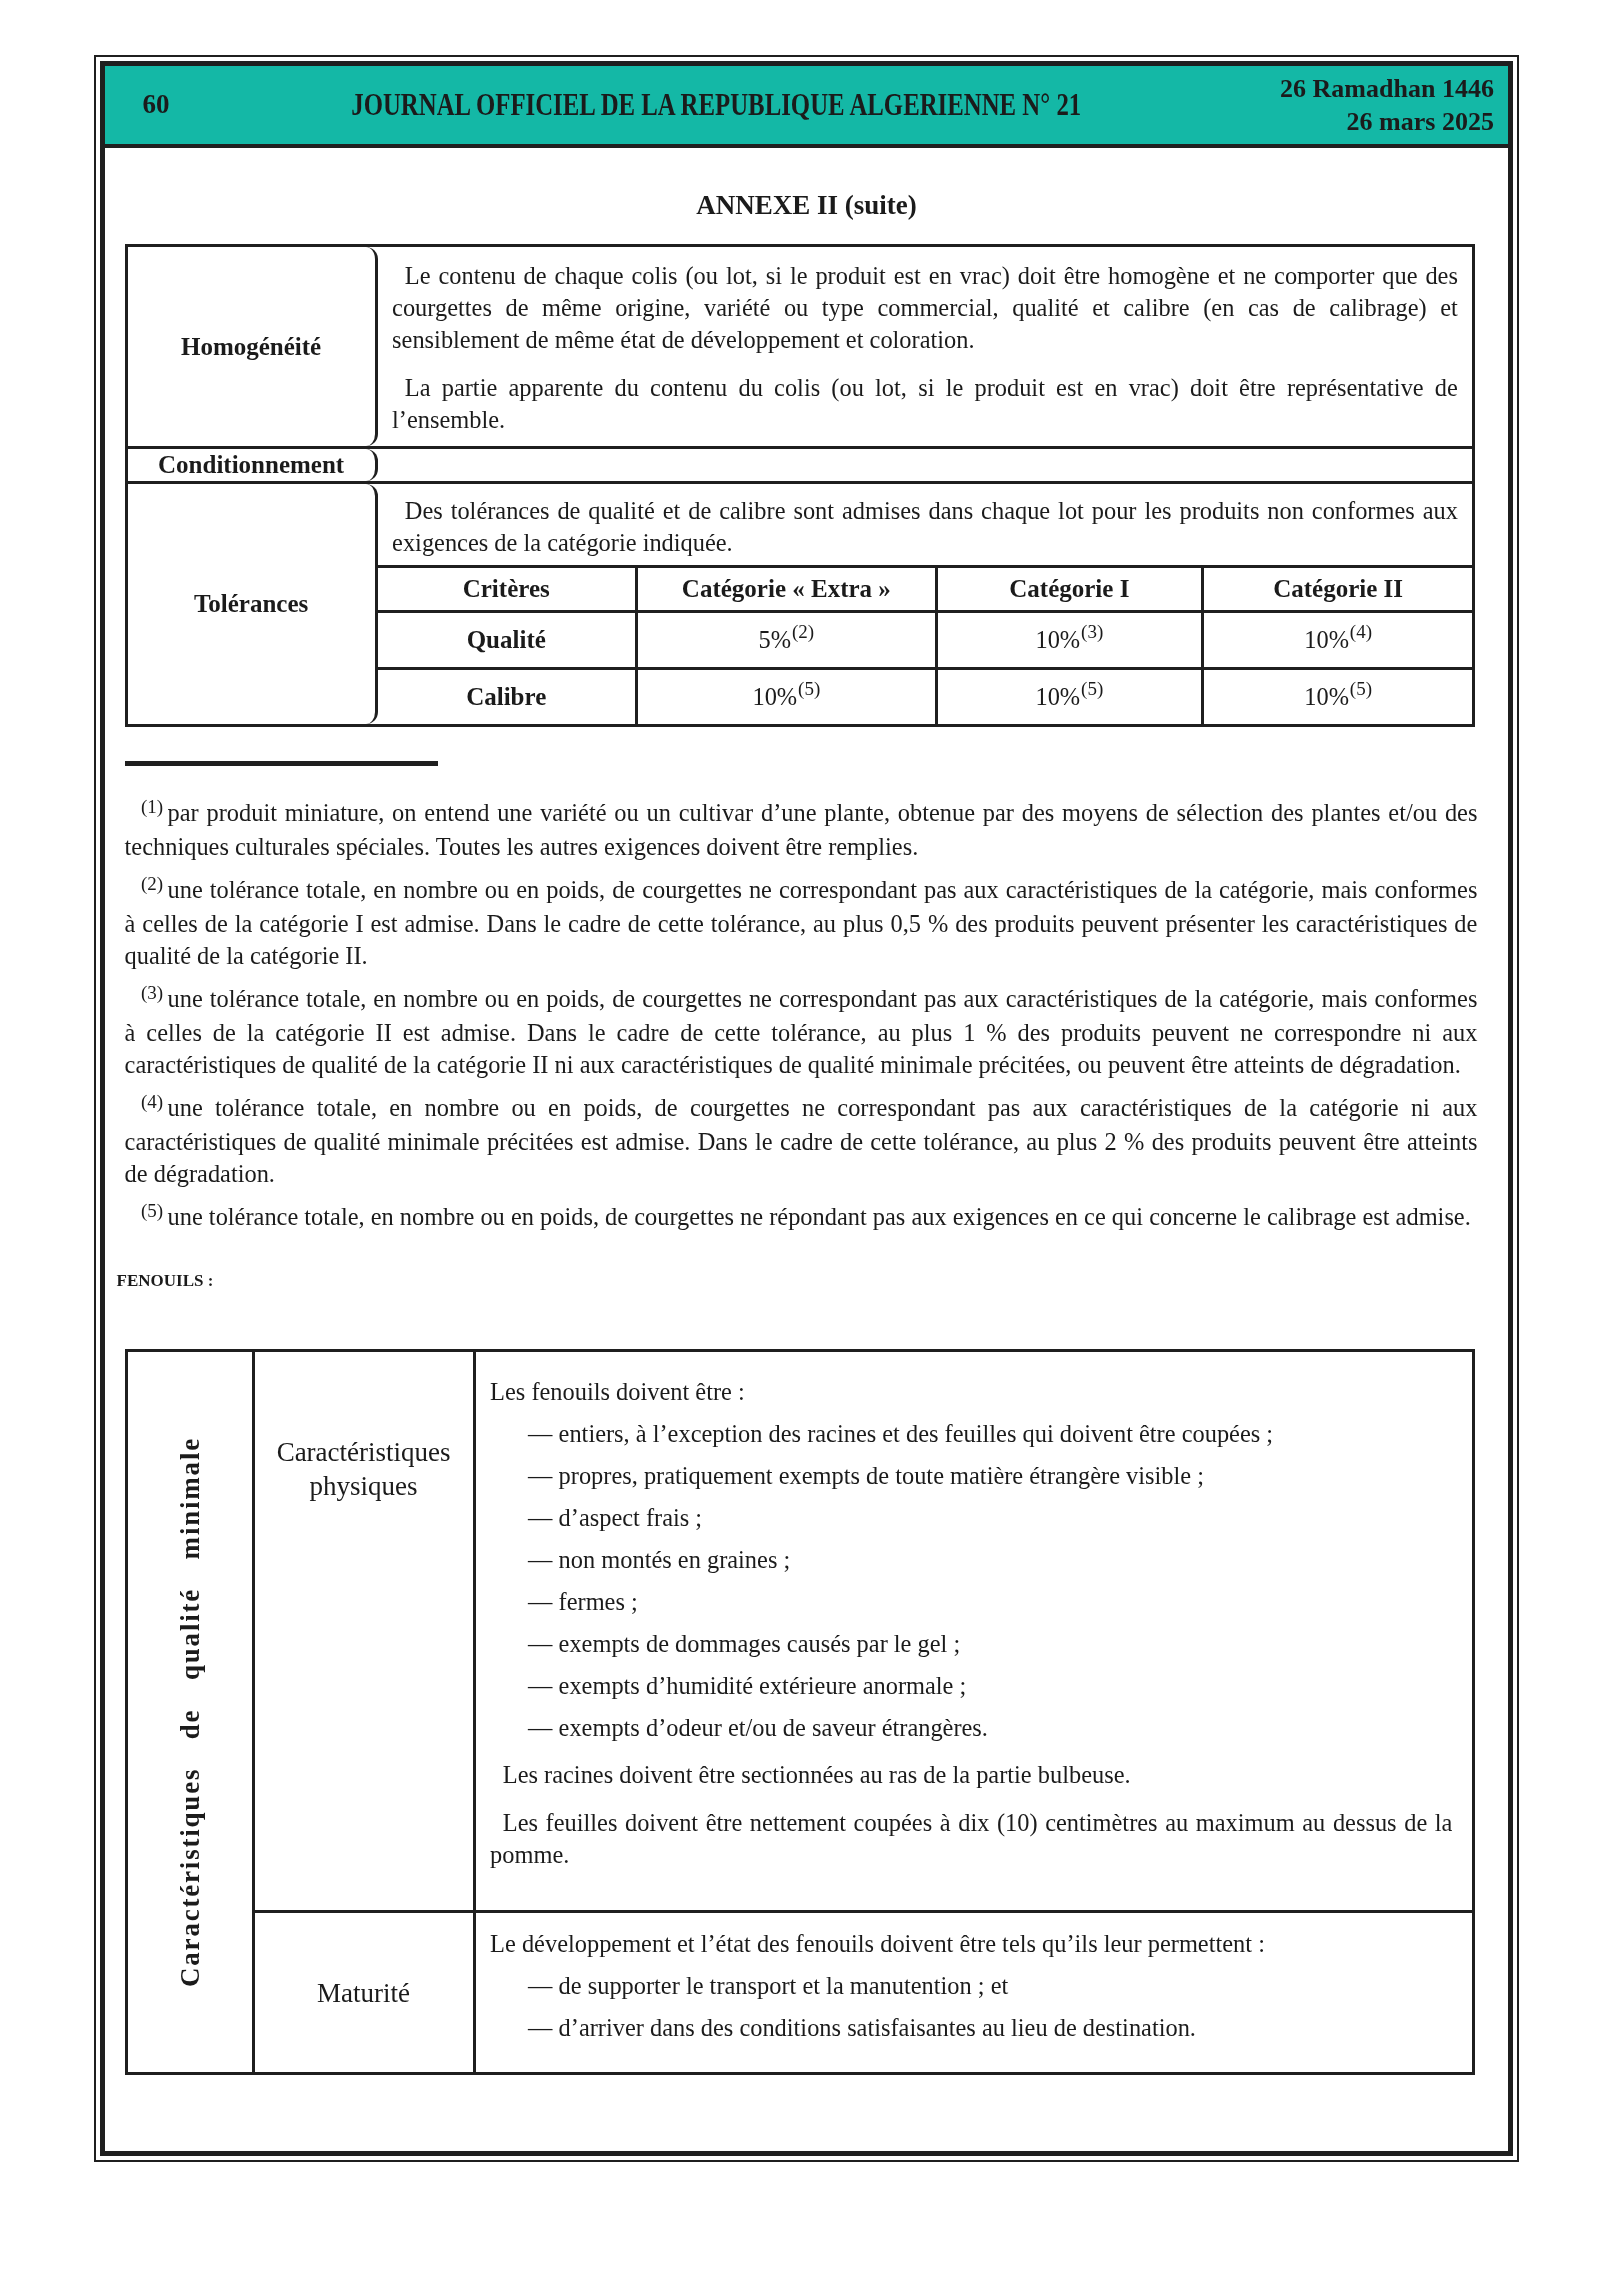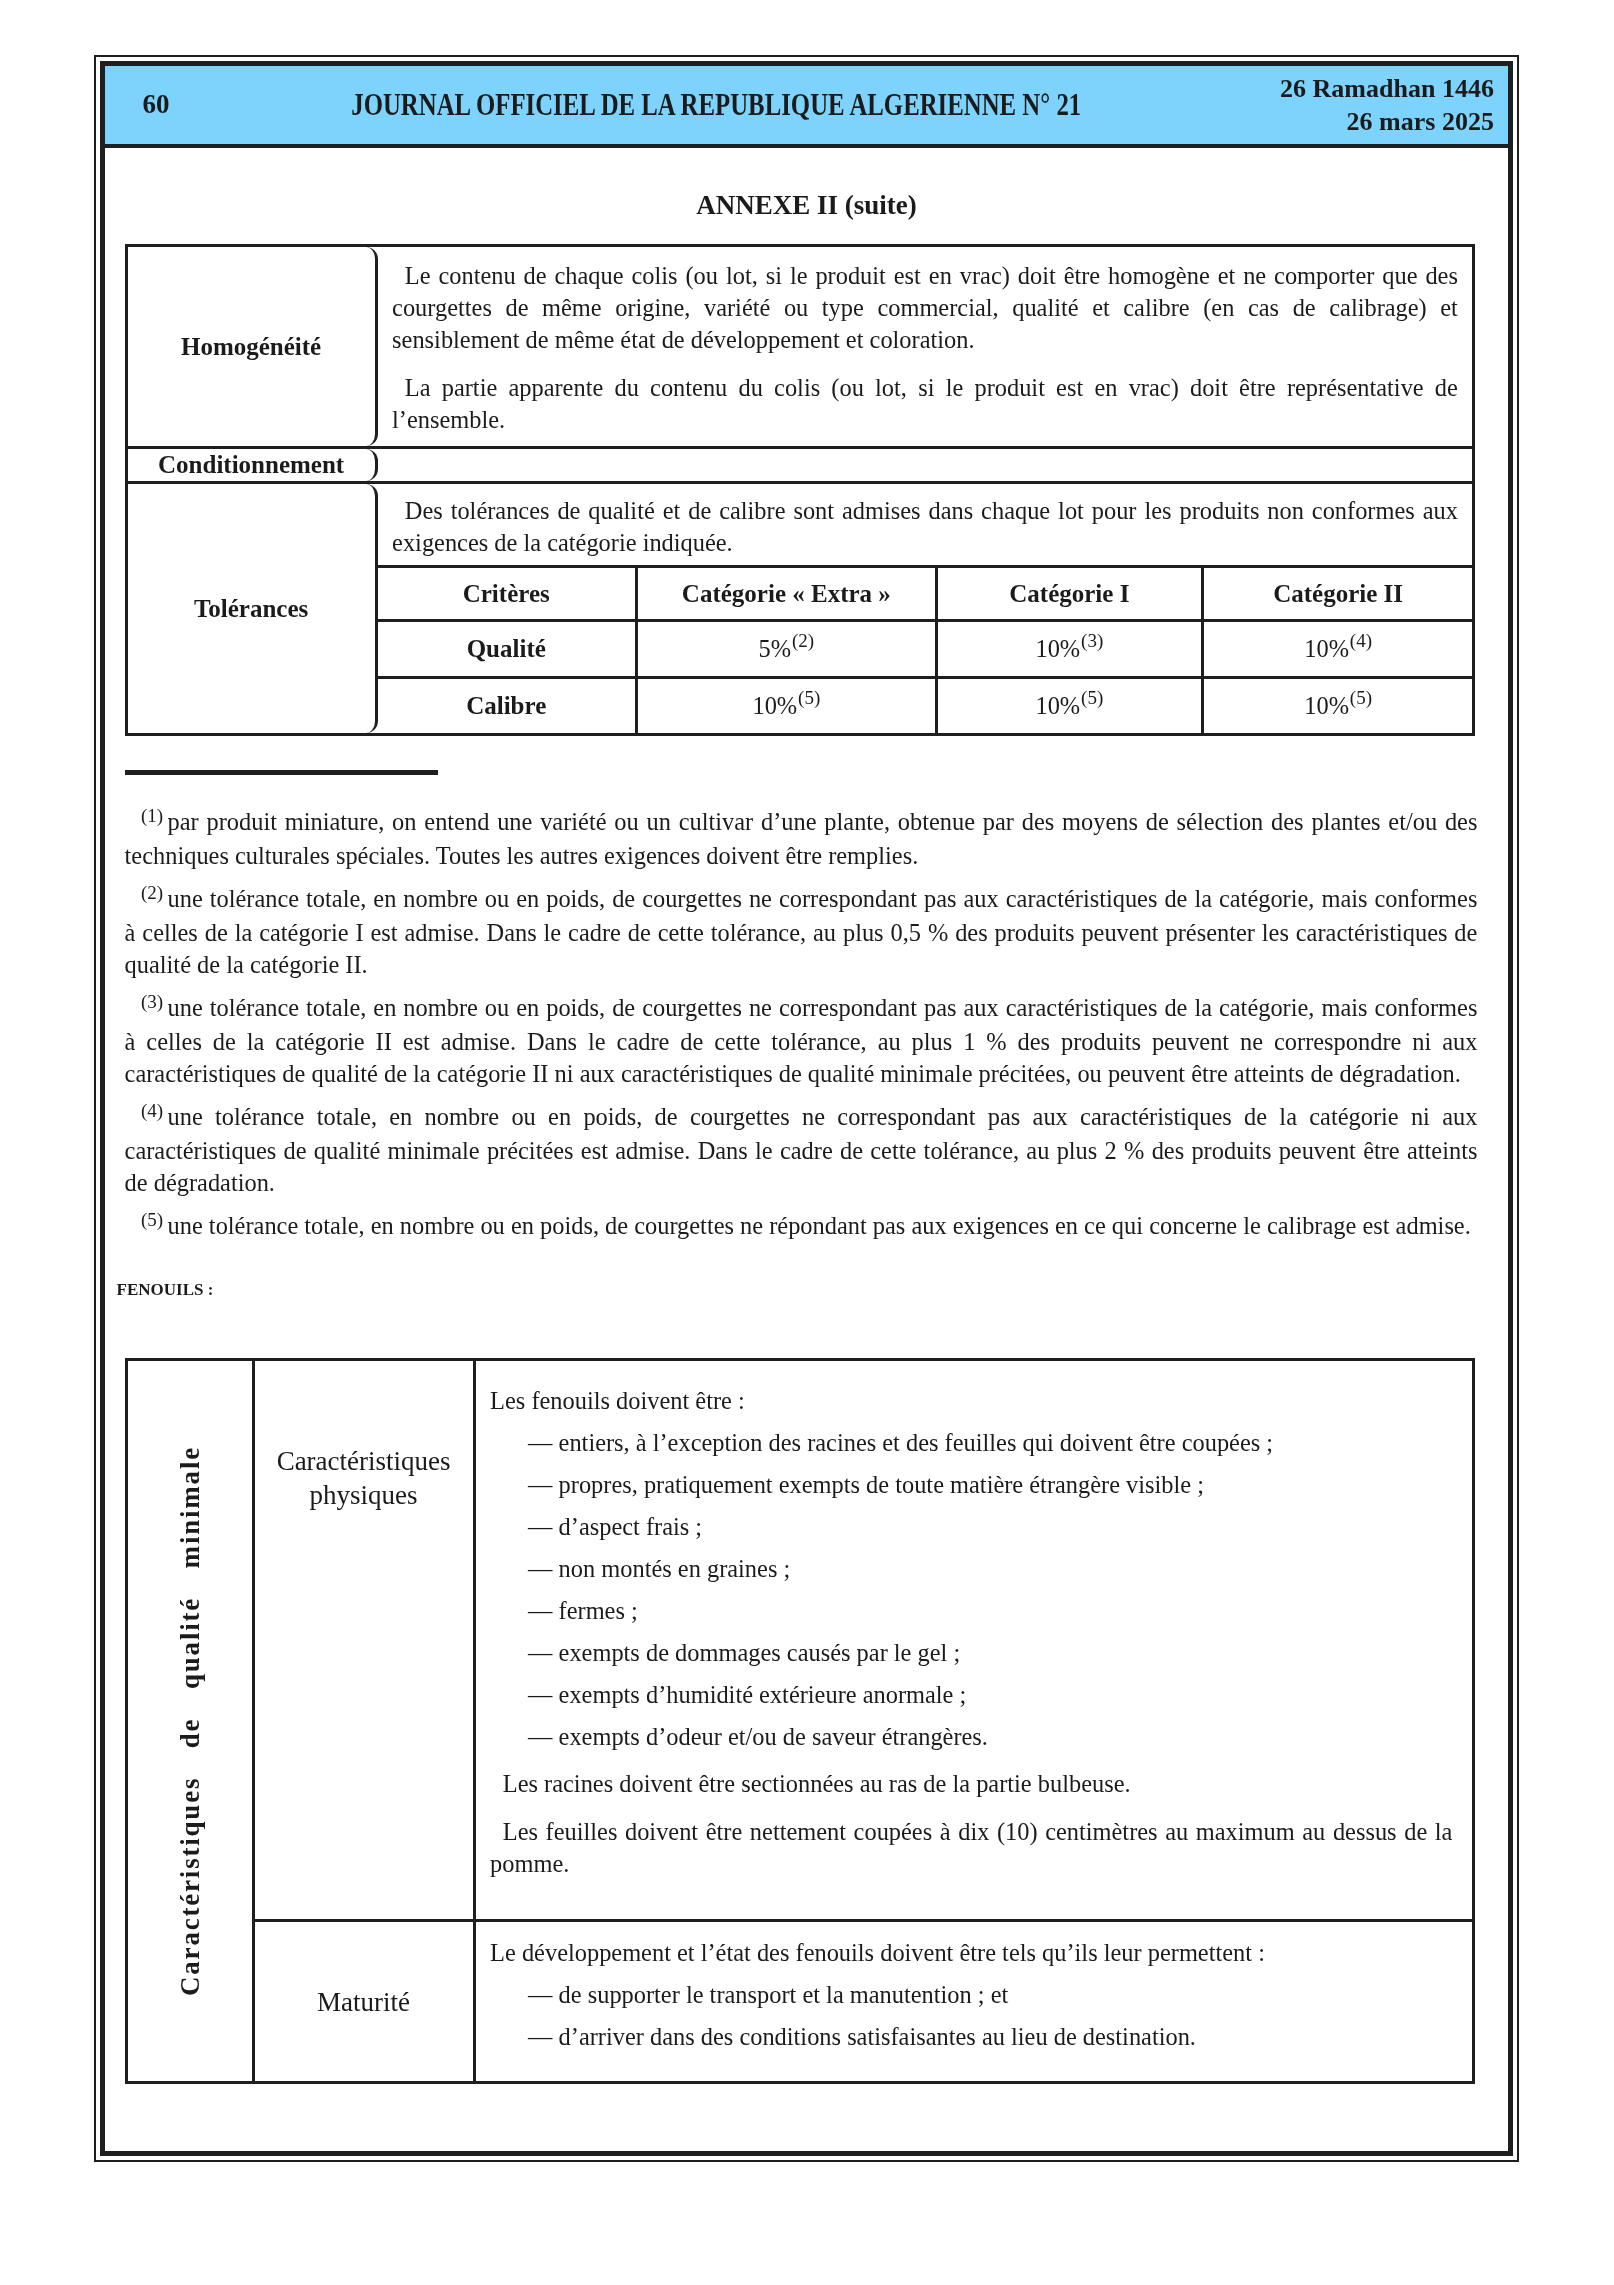--- a/index.html
+++ b/index.html
@@ -10,21 +10,21 @@
   .frame-outer {
     position: absolute; left: 94px; top: 55px; width: 1425px; height: 2107px;
     border: 2.7px solid #1f1f1f;
   }
   .frame-inner {
     position: absolute; inset: 3.6px; border: 5.4px solid #1f1f1f; background: #fff;
     overflow: hidden;
   }
   
   .masthead {
-    height: 82px; background: #7dd3fc; border-bottom: 4.5px solid #1f1f1f;
+    height: 82px; background: #14b8a6; border-bottom: 4.5px solid #1f1f1f;
     display: flex; align-items: center;
   }
   .masthead-pageno { flex: 0 0 118px; padding-left: 38px; font-weight: bold; font-size: 27px; }
   .masthead-center { flex: 1; text-align: center; }
   .masthead-title {
     display: inline-block; transform: scaleX(0.8); transform-origin: center;
     font-weight: bold; font-size: 31px; white-space: nowrap;
   }
   .masthead-dates {
     flex: 0 0 299px; text-align: right; padding-right: 14.5px;
@@ -52,21 +52,21 @@
   
   .sub { border-top: 3.6px solid #1f1f1f; }
   .sub-row { display: flex; }
   .sub-row + .sub-row { border-top: 3.6px solid #1f1f1f; font-family: Liberation Serif, serif; }
   .sub-cell {
     display: flex; align-items: center; justify-content: center; text-align: center;
   }
   .sub-cell + .sub-cell { border-left: 3.6px solid #1f1f1f; }
   .sub-c1 { flex: 0 0 23.5%; } .sub-c2 { flex: 0 0 27.4%; }
   .sub-c3 { flex: 0 0 24.3%; } .sub-c4 { flex: 1; }
-  .sub-head .sub-cell { height: 51px; font-weight: bold; font-size: 25px; }
+  .sub-head .sub-cell { height: 42px; font-weight: bold; font-size: 25px; }
   .sub-data .sub-cell { height: 54px; font-size: 24.4px; }
   .sub-data .sub-cell.rowlabel { font-weight: bold; font-size: 25px; }
   .pct-sup { font-size: 19px; position: relative; top: -8.1px; margin-left: 0.9px; }
   
   .fn-sep { width: 313px; height: 5.4px; background: #1f1f1f; margin: 34px 0 0 20px; }
   .footnotes { margin: 31px 31px 0 20px; font-size: 24.4px; line-height: 32px; text-align: justify; }
   .footnote { margin-bottom: 11px; text-indent: 16.3px; }
   .fn-marker { font-size: 19px; position: relative; top: -8.1px; margin-right: 4.5px; }
   
   .fenouils-heading { margin: 36px 0 0 12px; font-weight: bold; font-size: 17px; }

